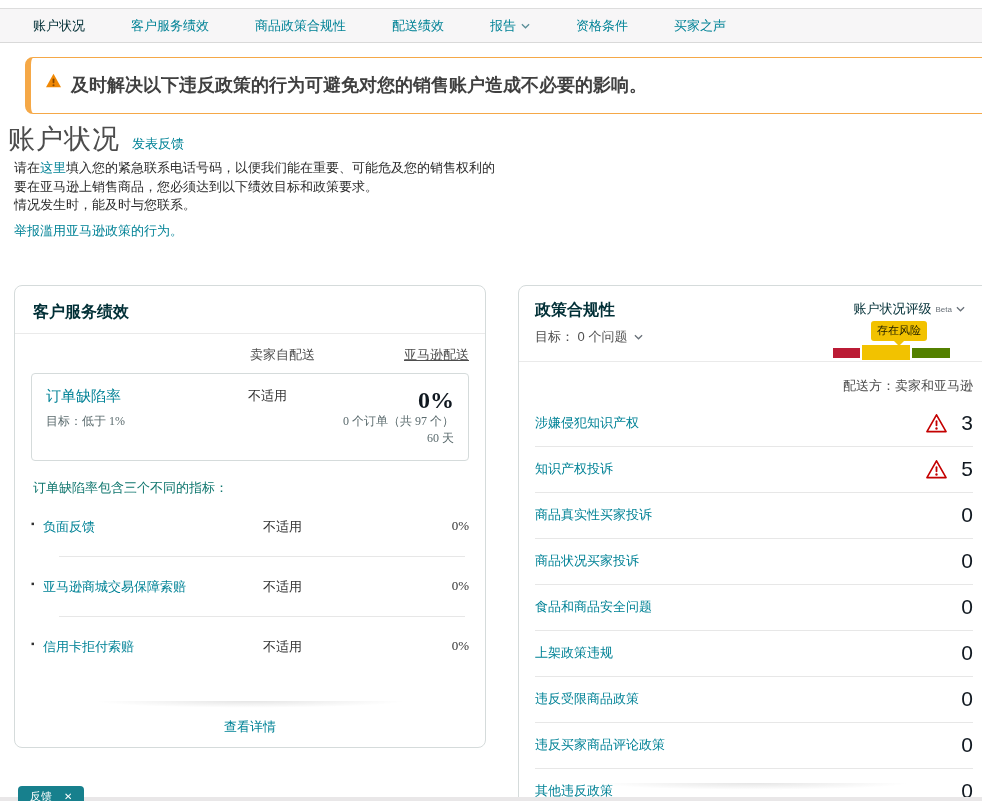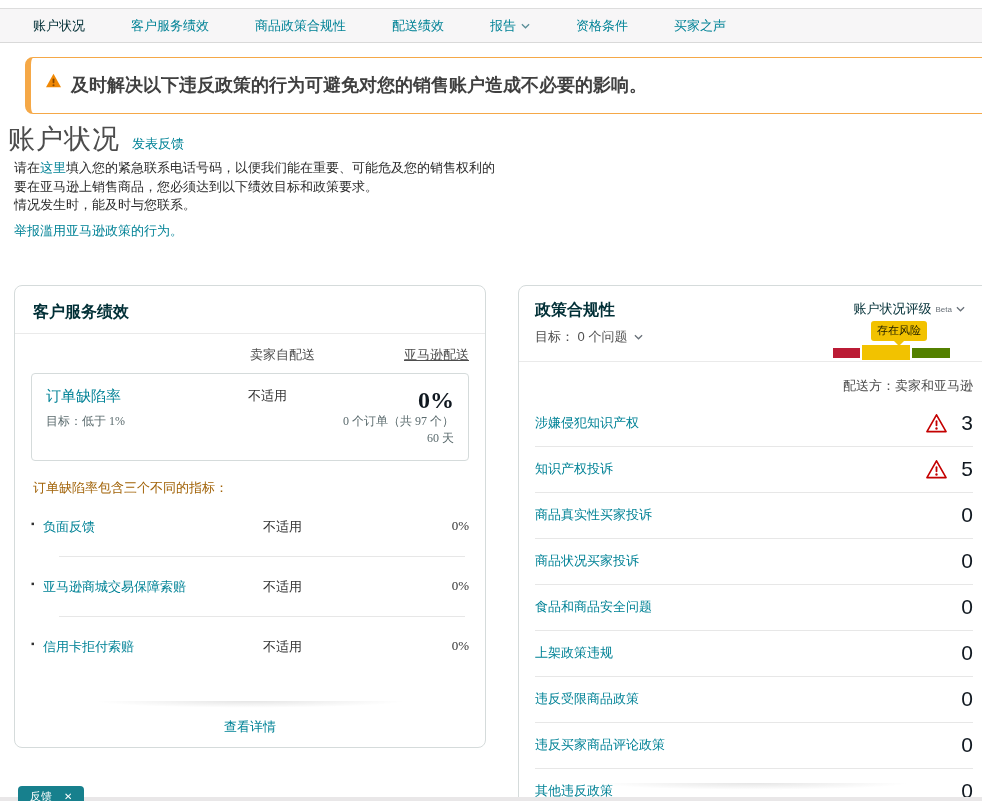--- a/index.html
+++ b/index.html
@@ -49,21 +49,21 @@
   .col-head { font-size:13px; color:#4e4e4e; margin-bottom:9px; }
   .col-head .c2 { text-align:center; }
   .col-head .c3 { text-align:right; text-decoration:underline; }
   .odr-box { border:1px solid #d5dbdb; border-radius:4px; padding:13px 14px; }
   .odr-label { font-size:15px; }
   .odr-target { font-size:12px; color:#5b6b6e; margin-top:7px; }
   .cell-na { font-size:13px; color:#333; text-align:center; }
   .odr-right { text-align:right; }
   .odr-big { font-size:24px; font-weight:600; color:#101820; line-height:26px; }
   .odr-sub { font-size:12px; color:#5b6b6e; line-height:17px; }
-  .metrics-intro { font-size:13px; color:#a16207; margin:18px 2px 0;font-family:Liberation Mono, monospace; }
+  .metrics-intro { font-size:13px; color:#0f766e; margin:18px 2px 0;font-family:Liberation Mono, monospace; }
   .metric-row { padding:21px 0 20px; align-items:start; }
   .metric-label { font-size:13px; padding-left:12px; position:relative; }
   .metric-label::before { content:"▪"; position:absolute; left:0; top:0; font-size:10px; color:#333; }
   .metric-divider { border-top:1px solid #e7e7e7; margin:0 4px 0 28px; }
   .metric-val { font-size:13px; color:#333; text-align:center; }
   .metric-pct { font-size:13px; color:#333; text-align:right; }
   .view-details {
     position:absolute; bottom:0; left:0; right:0; height:46px; text-align:center; padding-top:16px;
   }
   .view-details::before {

